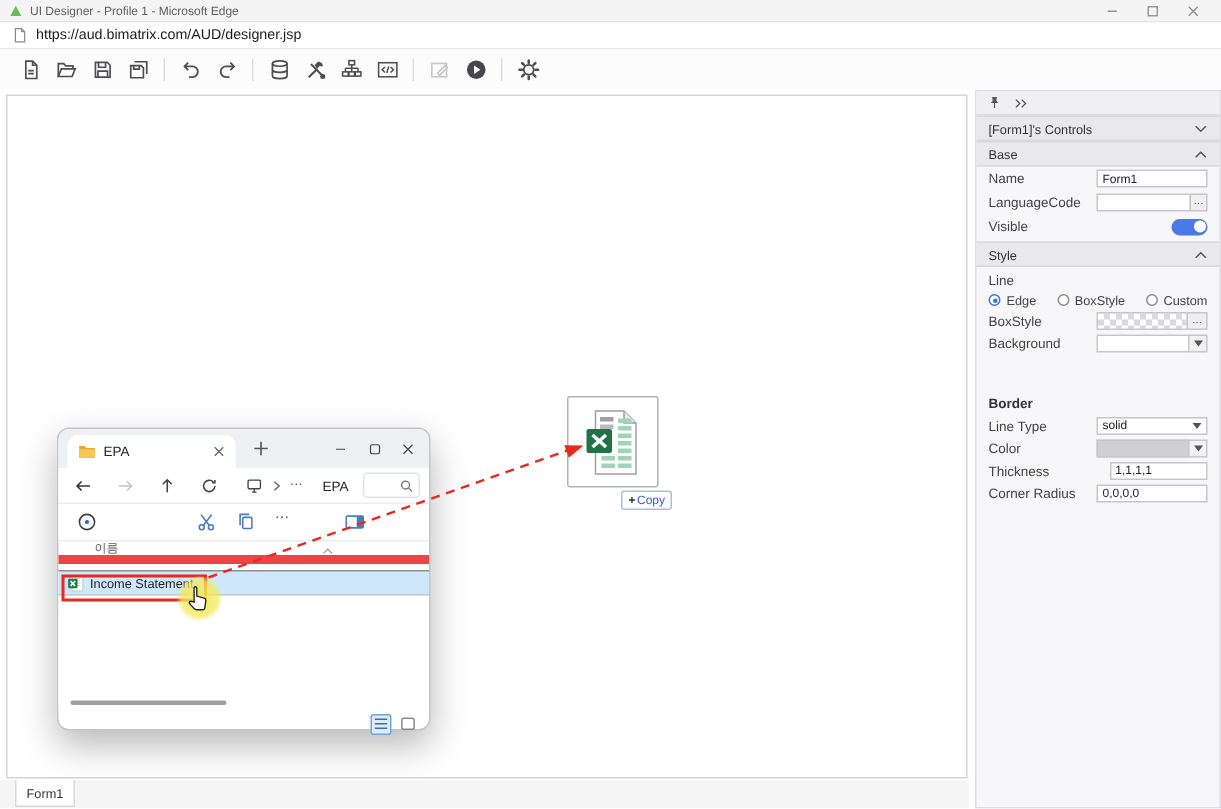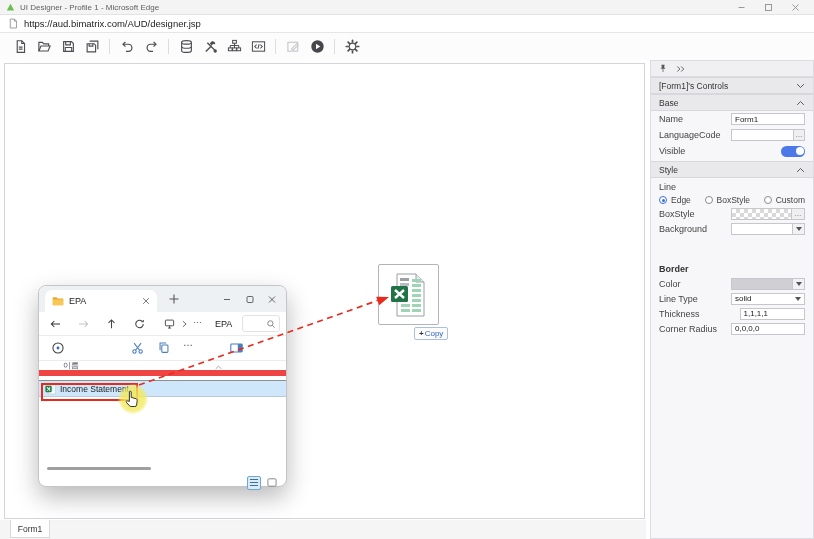--- a/index.html
+++ b/index.html
@@ -300,33 +300,33 @@
     <span class="plabel">Background</span>
     <span class="pctl">
       <span class="swatch"></span>
       <span class="chevbtn">
           <span class="tri"></span>
         </span>
     </span>
   </div>
   <div class="bordertitle">Border</div>
   <div class="prow" style="height:15px;">
+    <span class="plabel">Line Type</span>
+    <span class="pctl">
+      <span class="pselect">
+          <span>solid</span>
+          <span class="tri"></span>
+        </span>
+    </span>
+  </div>
+  <div class="prow" style="height:15px;">
     <span class="plabel">Color</span>
     <span class="pctl">
       <span class="swatch gray"></span>
       <span class="chevbtn">
-          <span class="tri"></span>
-        </span>
-    </span>
-  </div>
-  <div class="prow" style="height:15px;">
-    <span class="plabel">Line Type</span>
-    <span class="pctl">
-      <span class="pselect">
-          <span>solid</span>
           <span class="tri"></span>
         </span>
     </span>
   </div>
   <div class="prow" style="height:15px;gap:40px;">
     <span class="plabel">Thickness</span>
     <span class="pctl">
         <input class="pinput" value="1,1,1,1" style="">
       </span>
   </div>

